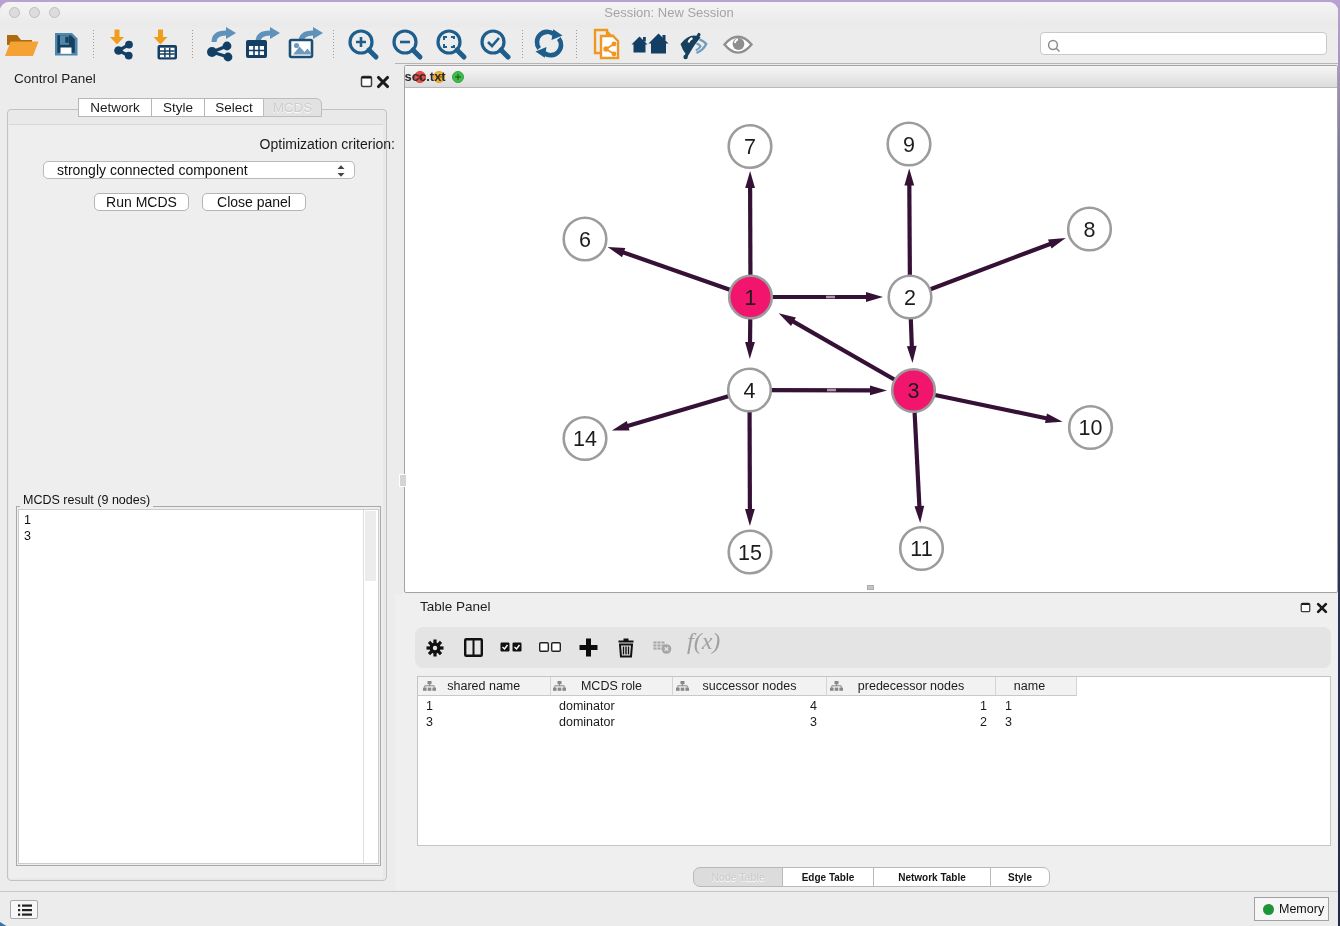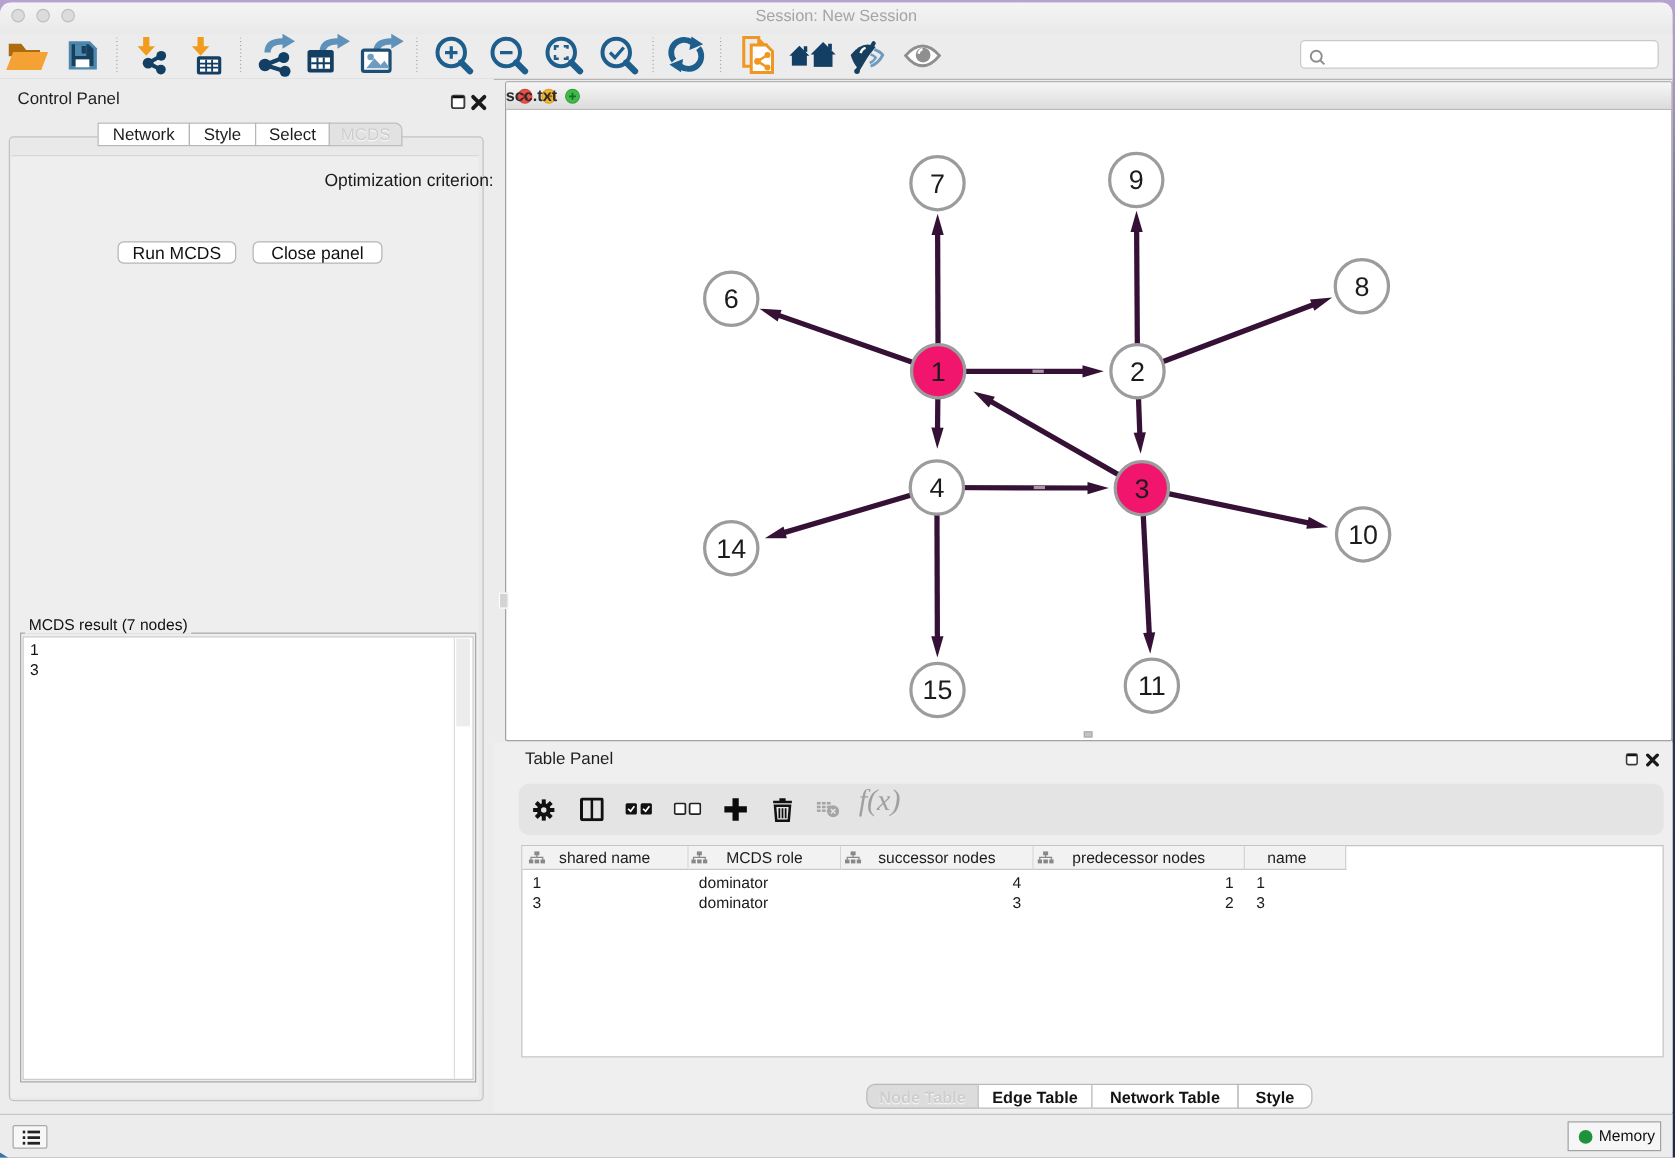--- a/index.html
+++ b/index.html
@@ -42,21 +42,21 @@
 
 #tpanel{position:absolute;left:395px;top:592px;width:943px;height:296px;background:#efefef;}
 #tp-toolbar{position:absolute;left:20px;top:33px;width:916px;height:41px;background:#e4e4e4;border-radius:8px;}
 #tbl{position:absolute;left:21.5px;top:81.5px;width:914px;height:170px;background:#fff;
  border:1px solid #c4c4c4;box-sizing:border-box;}
 .th{position:absolute;top:0;height:19px;background:#f2f2f2;border-right:1px solid #d4d4d4;
  border-bottom:1px solid #c9c9c9;box-sizing:border-box;font-size:12.5px;color:#1c1c1c;text-align:center;line-height:19px;}
 .cell{position:absolute;font-size:12.5px;color:#1a1a1a;height:16px;line-height:16px;}
 
 .btab{position:absolute;top:0;height:20px;background:#fff;border:1px solid #b9b9b9;
- box-sizing:border-box;font-size:13px;font-weight:bold;color:#141414;text-align:center;line-height:19px;}
+ box-sizing:border-box;font-size:10px;font-weight:bold;color:#141414;text-align:center;line-height:19px;}
 
 #statusbar{position:absolute;left:0;top:889px;width:100%;height:35px;background:#ececec;
  border-top:1px solid #c6c6c6;}
 </style>
 </head>
 <body>
 <div id="app">
   <div id="titlebar">
     <div class="tl" style="left:8.5px;"></div>
     <div class="tl" style="left:28.5px;"></div>
@@ -200,25 +200,31 @@
       </svg>
     </div>
     <div id="cp-body">
       <div id="cp-inner"></div>
     </div>
     <div class="tab" style="left:78px;width:74px;">Network</div>
     <div class="tab" style="left:151px;width:54px;">Style</div>
     <div class="tab" style="left:204px;width:60px;">Select</div>
     <div class="tab" style="left:263px;width:59px;background:#e2e2e2;color:#cdcdcd;border-color:#bdbdbd;border-radius:0 6px 0 0;text-shadow:0 1px 1px #ffffff;">MCDS</div>
     <div style="position:absolute;left:0;top:73px;width:395px;text-align:right;font-size:14px;color:#1a1a1a;">Optimization criterion:</div>
+    <div style="position:absolute;left:43px;top:97.5px;width:312px;height:18px;background:#fff;border:1px solid #b9b9b9;border-radius:5px;box-sizing:border-box;">
+      <span style="position:absolute;left:13px;top:0.5px;font-size:14px;color:#111;">strongly connected component</span>
+      <svg style="position:absolute;right:8px;top:2px;" width="10" height="14" viewBox="0 0 10 14">
+        <path d="M1.5 5 L5 1.2 L8.5 5 Z M1.5 9 L5 12.8 L8.5 9 Z" fill="#444"></path>
+      </svg>
+    </div>
     <div style="position:absolute;left:94px;top:130px;width:95px;height:18px;background:#fff;border:1px solid #b5b5b5;border-radius:5px;box-sizing:border-box;text-align:center;font-size:14px;color:#111;line-height:16px;">Run MCDS</div>
     <div style="position:absolute;left:202px;top:130px;width:104px;height:18px;background:#fff;border:1px solid #b5b5b5;border-radius:5px;box-sizing:border-box;text-align:center;font-size:14px;color:#111;line-height:16px;">Close panel</div>
     <div id="mcds-group">
       <div style="position:absolute;left:16px;top:443px;width:365px;height:360px;border:1px solid #a9a9a9;box-sizing:border-box;"></div>
-      <div style="position:absolute;left:20px;top:430px;font-size:12.5px;color:#111;background:#eeeeee;padding:0 3px;">MCDS result (7 nodes)</div>
+      <div style="position:absolute;left:20px;top:430px;font-size:12.5px;color:#111;background:#eeeeee;padding:0 3px;">MCDS result (9 nodes)</div>
       <div style="position:absolute;left:18px;top:446px;width:361px;height:355px;background:#fff;border:1px solid #cccccc;box-sizing:border-box;">
         <div style="position:absolute;right:14px;top:0;width:1px;height:100%;background:#dedede;"></div>
         <div style="position:absolute;right:2.5px;top:1px;width:10.5px;height:70px;background:#ececec;"></div>
         <div style="position:absolute;left:5px;top:1.5px;font-size:12.5px;color:#111;line-height:16px;">1<br>3</div>
       </div>
     </div>
   </div>
   <div id="netwin">
     <div id="nw-title">
       <div class="nwtl" style="left:9.5px;background:#ee5048;border:1px solid #d2433c;">

